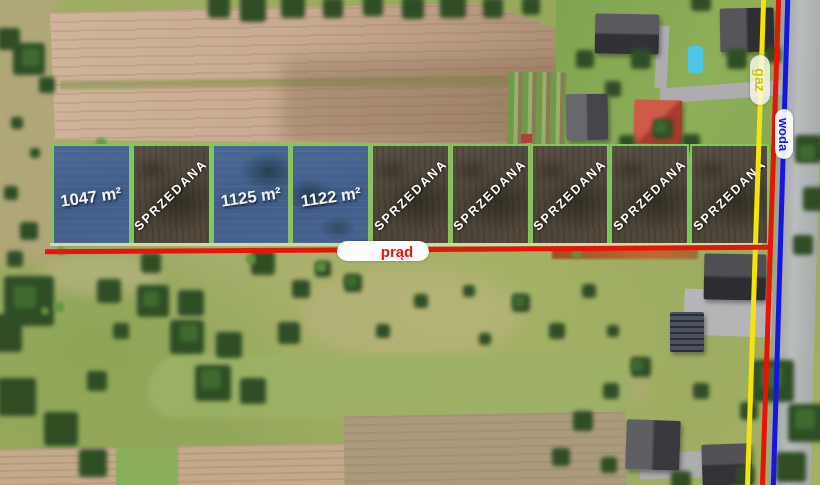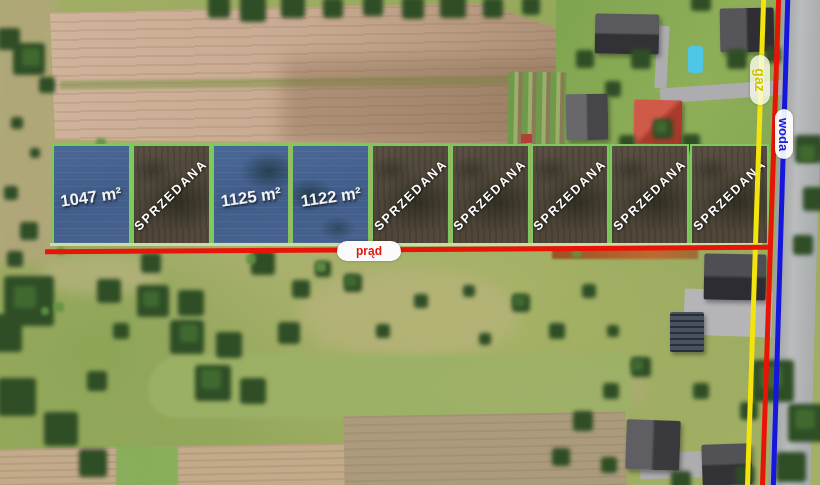--- a/index.html
+++ b/index.html
@@ -136,21 +136,21 @@
   .line-gas{left:753px;top:-6px;width:4.5px;height:500px;background:#f2e40c;transform:rotate(1.9deg);}
   .line-power-v{left:768px;top:-6px;width:5px;height:500px;background:#e81408;transform:rotate(1.9deg);}
   .line-water{left:778px;top:-6px;width:5px;height:500px;background:#1617dc;transform:rotate(1.7deg);}
   .line-power-h{left:45px;top:247px;width:726px;height:5px;background:#e81408;transform:rotate(-.35deg);}
   .line-power-h-glow{left:50px;top:243px;width:712px;height:2.5px;background:rgba(250,236,222,.6);filter:blur(.5px);}
 
   
   .pill{z-index:7;display:flex;align-items:center;justify-content:center;border-radius:10px;
         box-shadow:0 0 3px rgba(0,0,0,.25);}
   .pill-prad{left:337px;top:241px;width:64px;height:20px;background:#fbfbfb;
-        color:#e3170d;font-size:12px;font-weight:700;}
+        color:#e3170d;font-size:15px;font-weight:700;padding-left:28px;}
   .pill-gaz{left:750px;top:55px;width:20px;height:50px;background:rgba(252,252,240,.78);}
   .pill-gaz span{transform:rotate(90deg);color:#cfc400;font-size:14px;font-weight:700;
         text-shadow:0 0 2px #fff;}
   .pill-woda{left:775px;top:109px;width:18px;height:50px;background:rgba(255,255,255,.92);}
   .pill-woda span{transform:rotate(90deg);color:#1b1bd8;font-size:13px;font-weight:700;}
 </style>
 </head>
 <body>
 
 <div class="stage">

